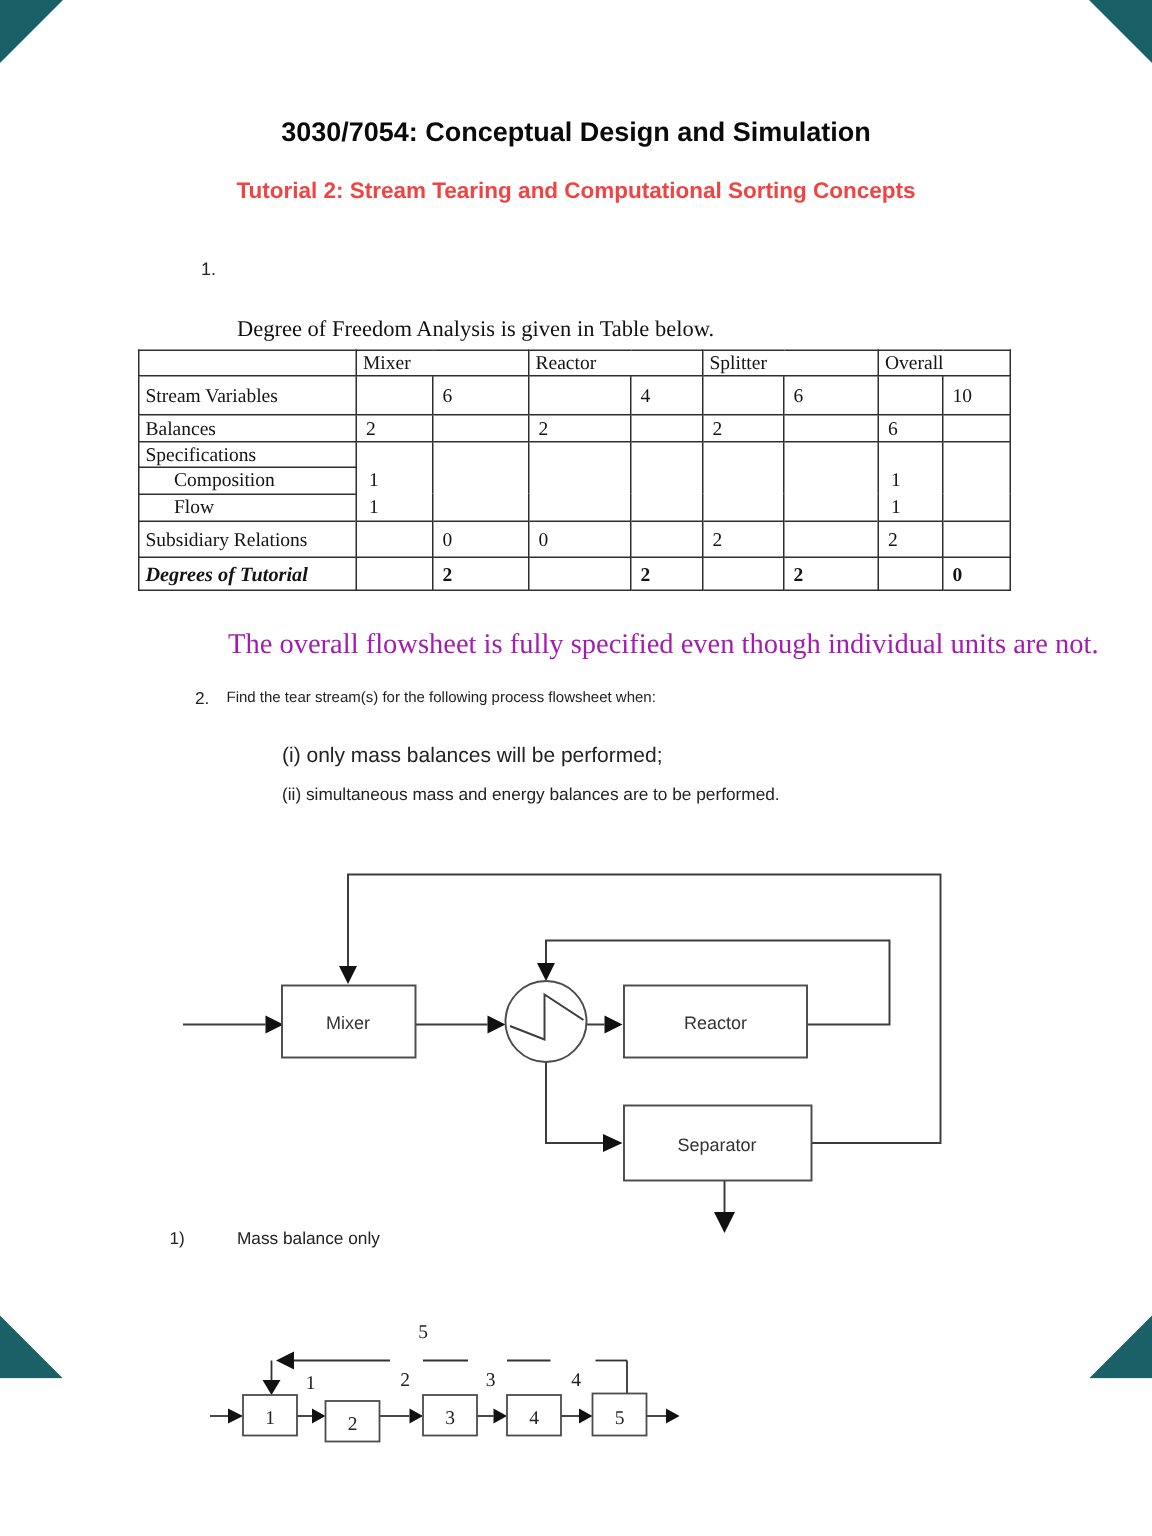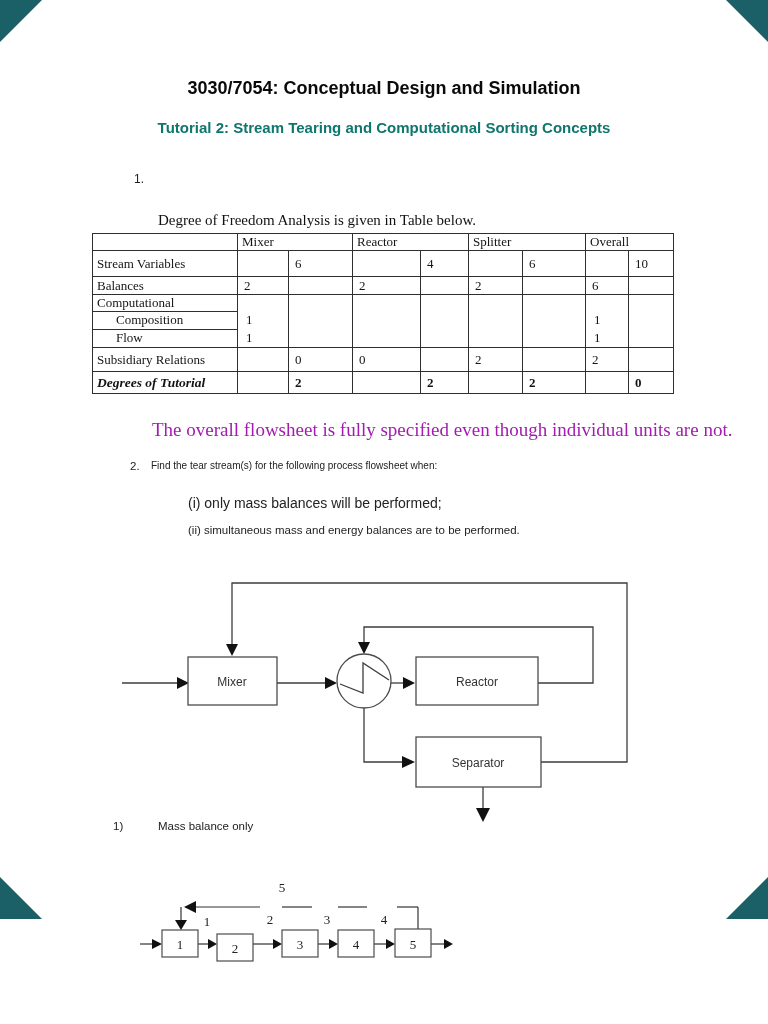--- a/index.html
+++ b/index.html
@@ -6,21 +6,21 @@
   body{width:768px;height:1024px;overflow:hidden;background:#ffffff;}
   .page{position:relative;width:768px;height:919px;background:#ffffff;
         font-family:"Liberation Serif",serif;color:#1c1c1c;}
   .abs{position:absolute;}
   .sans{font-family:"Liberation Sans",sans-serif;}
   .serif{font-family:"Liberation Serif",serif;}
 
   .title{left:0;right:0;top:78px;text-align:center;font-weight:bold;
          font-size:18px;color:#0a0a0a;}
   .subtitle{left:0;right:0;top:119px;text-align:center;font-weight:bold;
-            font-size:15px;color:#0f766e;}
+            font-size:15px;color:#ef4444;}
   .item1-num{left:134px;top:172px;font-size:12px;color:#222;}
   .dof-intro{left:158px;top:212px;font-size:15px;color:#111;}
   .note{left:152px;top:419px;font-size:19px;color:#a21caf;}
   .item2-num{left:130px;top:460px;font-size:11.5px;color:#222;}
   .item2-text{left:151px;top:460px;font-size:10px;color:#222;}
   .sub-i{left:188px;top:480px;font-size:14px;color:#222;margin-top:15px;}
   .sub-ii{left:188px;top:524px;font-size:11.5px;color:#222;}
   .part1{left:113px;top:820px;font-size:11.5px;color:#222;}
   .part1 .lead{display:inline-block;width:45px;}
 
@@ -102,21 +102,21 @@
       <td class="v">2</td>
       <td class="v"></td>
       <td class="v">2</td>
       <td class="v"></td>
       <td class="v">2</td>
       <td class="v"></td>
       <td class="v">6</td>
       <td class="v"></td>
     </tr>
     <tr class="r-spec">
-      <td class="lbl">Computational</td>
+      <td class="lbl">Specifications</td>
       <td class="v mcell" rowspan="3">
         <div class="stack">
           <div>1</div>
           <div>1</div>
         </div>
       </td>
       <td class="v mcell" rowspan="3"></td>
       <td class="v mcell" rowspan="3"></td>
       <td class="v mcell" rowspan="3"></td>
       <td class="v mcell" rowspan="3"></td>

